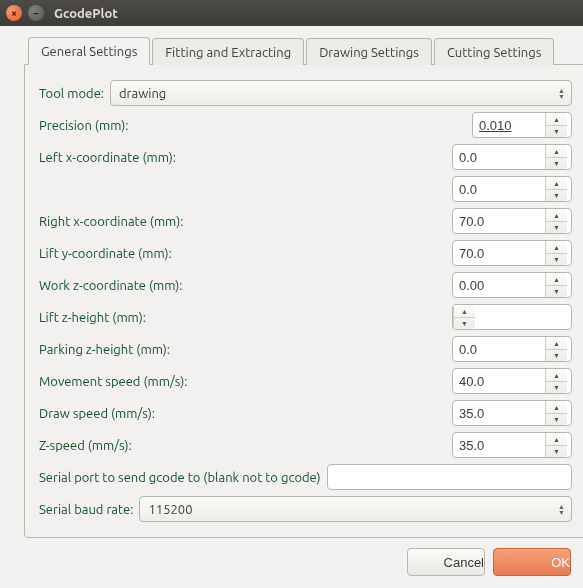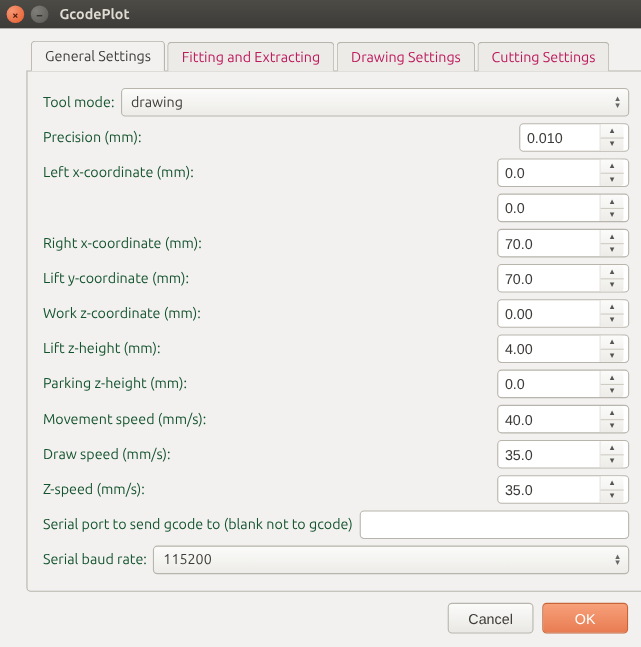--- a/index.html
+++ b/index.html
@@ -37,21 +37,21 @@
     align-items: flex-end;
     position: relative;
     margin-left: 4px;
   }
   .tab {
     padding: 6px 12px 6px 12px;
     border: 1px solid #b8b5ac;
     border-bottom: none;
     border-radius: 4px 4px 0 0;
     background: #ecebe7;
-    color: #be185d;
+    color: #404040;
     margin-right: 2px;
     position: relative;
     top: 1px;
     font-size: 13px;
     cursor: pointer;
   }
   .tab.active {
     background: #f2f1f0;
     color: #3c3b37;
     font-weight: normal;
@@ -139,20 +139,21 @@
   }
   .btn {
     min-width: 78px;
     height: 28px;
     border: 1px solid #b8b5ac;
     border-radius: 4px;
     background: linear-gradient(to bottom,#fbfbfa,#e9e8e4);
     font-size: 13px;
     color:#3c3b37;
     cursor:pointer;
+    text-align:right;
   }
   .btn.primary {
     background: linear-gradient(to bottom,#f7a07a,#e87c52);
     border-color:#c86538;
     color:#fff;
   }
 </style>
 </head>
 <body>
 
@@ -181,21 +182,21 @@
             <span>▲</span>
             <span>▼</span>
           </span>
       </div>
     </div>
 
     <div class="row">
       <label class="field-label">Precision (mm):</label>
       <div class="spacer"></div>
       <div class="spin" style="width:100px">
-        <input style="width: 72px;" value="0.010">
+        <input style="width: 72px; text-decoration: underline;" value="0.010">
         <div class="spin-btns">
             <div class="sb">▲</div>
             <div class="sb">▼</div>
           </div>
       </div>
     </div>
 
     <div class="row">
       <label class="field-label">Left x-coordinate (mm):</label>
       <div class="spacer"></div>
@@ -252,21 +253,20 @@
             <div class="sb">▲</div>
             <div class="sb">▼</div>
           </div>
       </div>
     </div>
 
     <div class="row">
       <label class="field-label">Lift z-height (mm):</label>
       <div class="spacer"></div>
       <div class="spin">
-        <input value="4.00" style="">
         <div class="spin-btns">
             <div class="sb">▲</div>
             <div class="sb">▼</div>
           </div>
       </div>
     </div>
 
     <div class="row">
       <label class="field-label">Parking z-height (mm):</label>
       <div class="spacer"></div>

